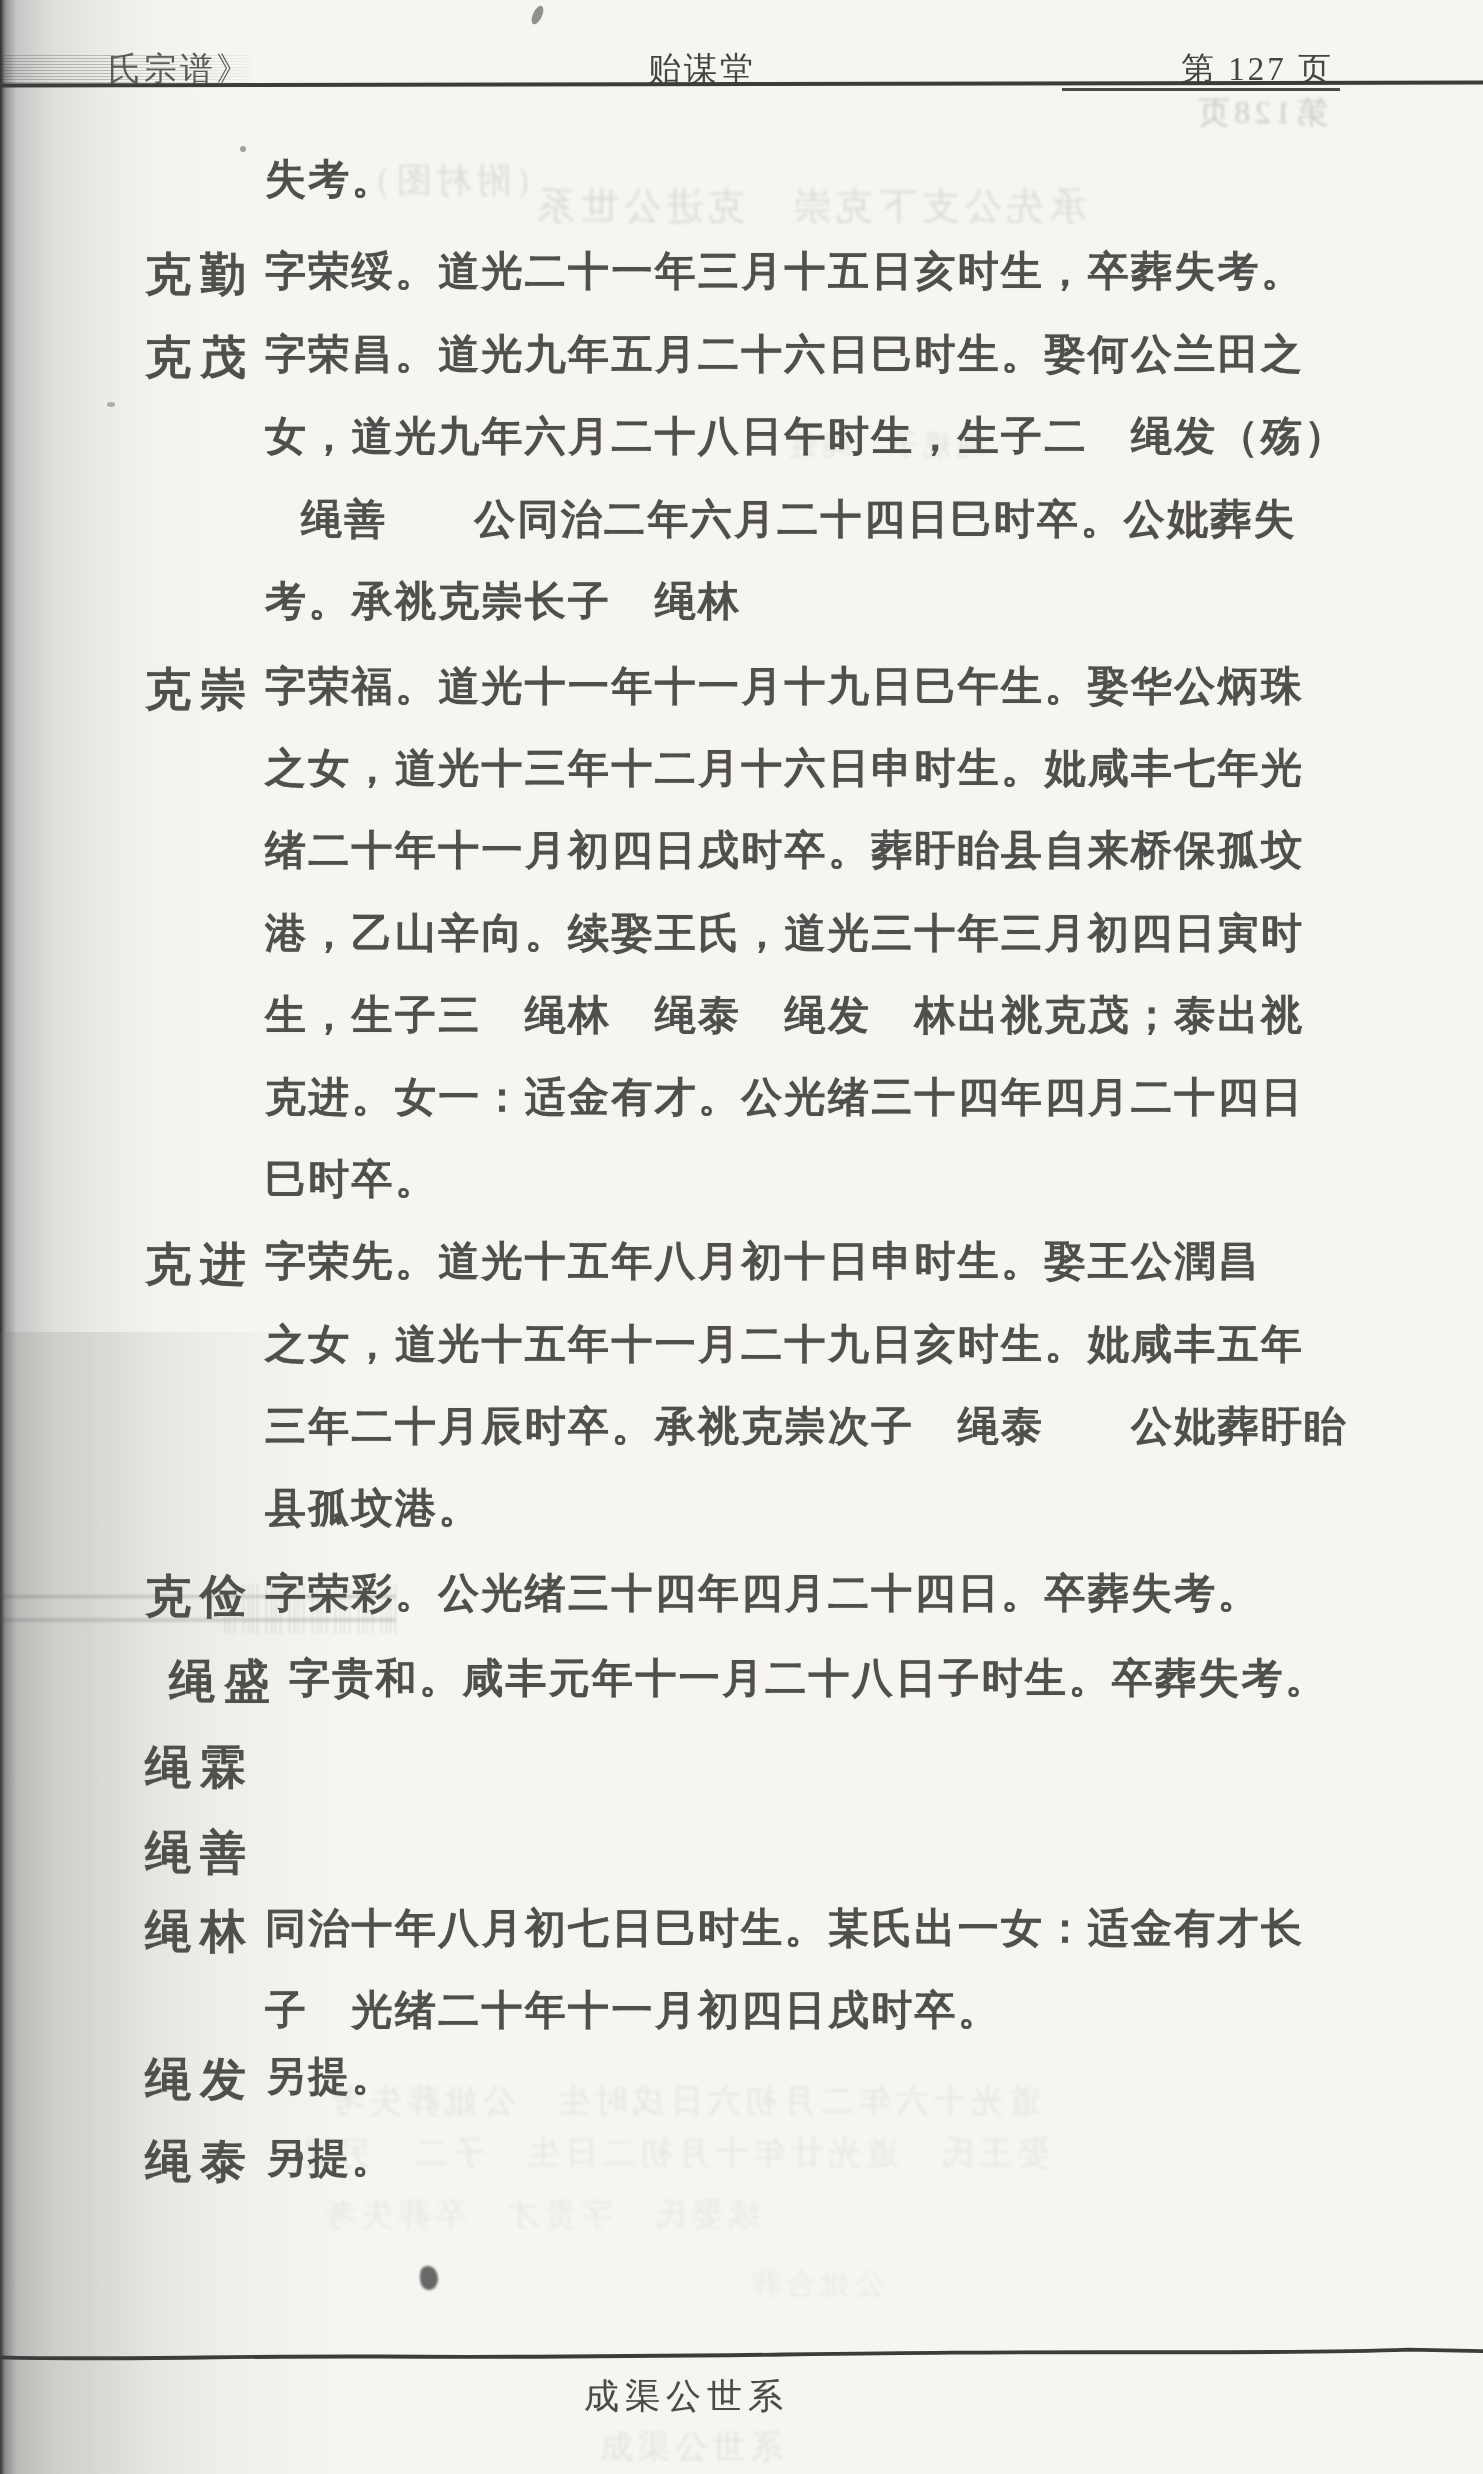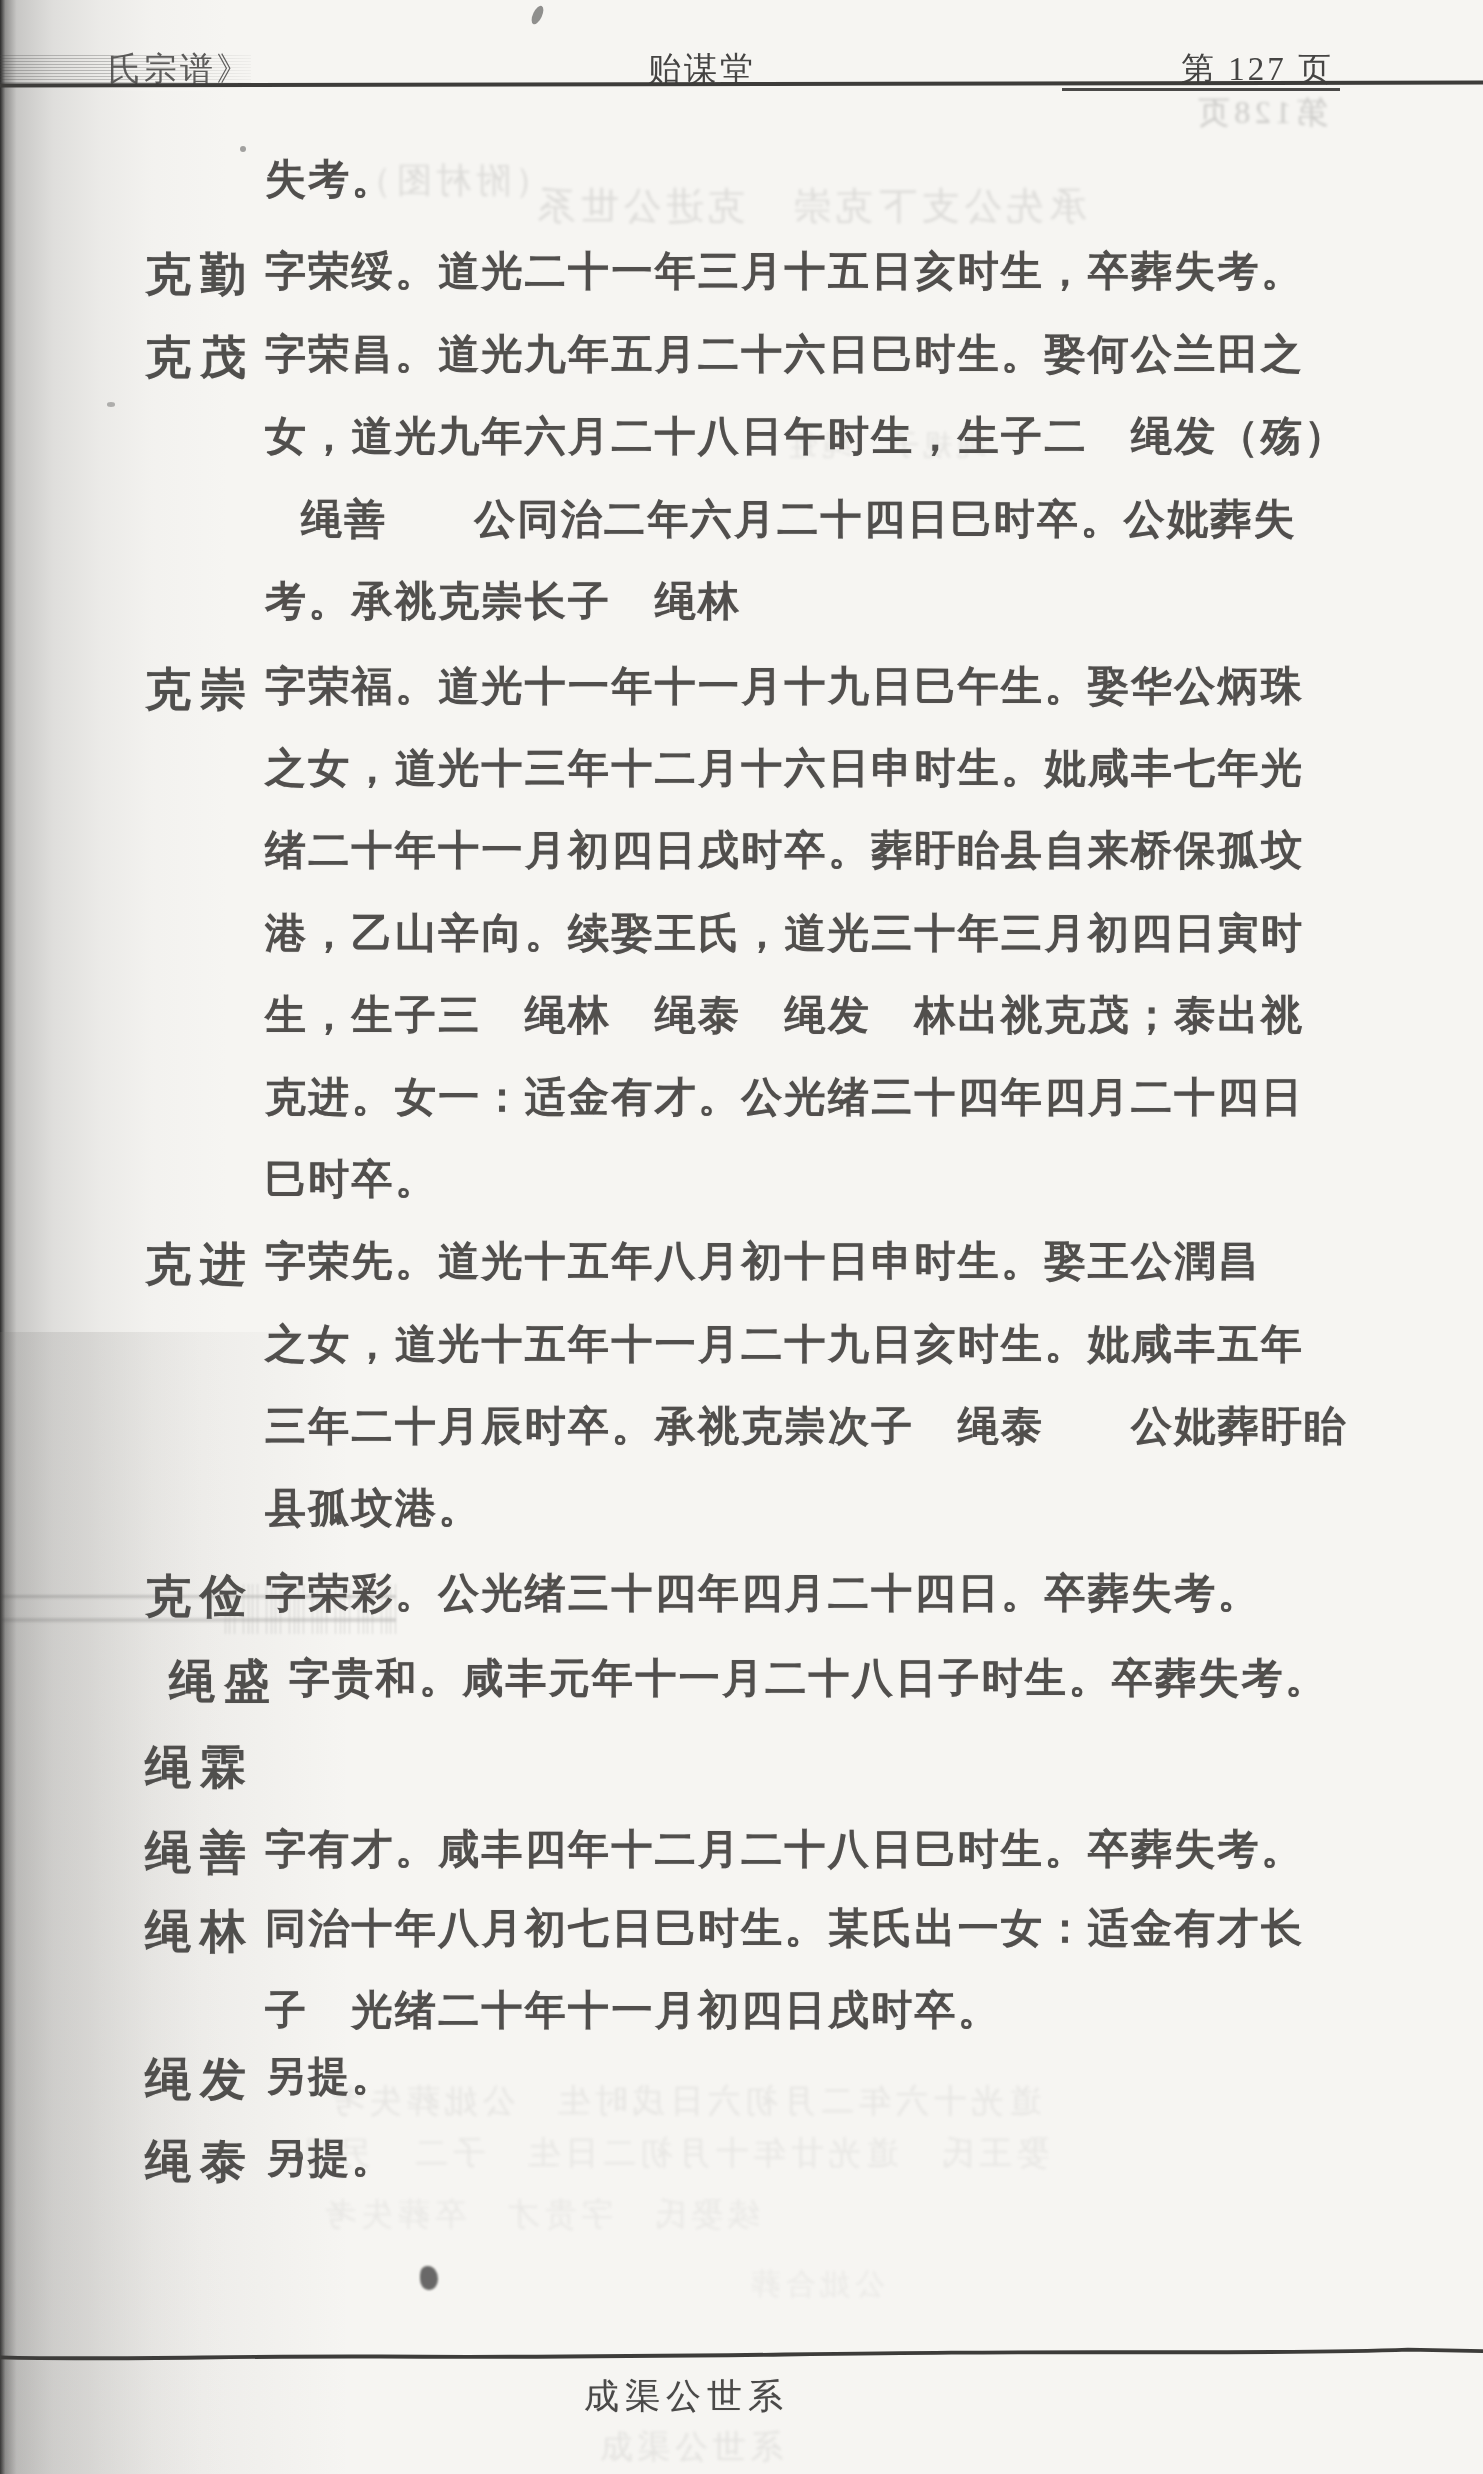--- a/index.html
+++ b/index.html
@@ -158,21 +158,20 @@
       </div>
       <div class="row" style="top: 1651px; margin-left: 24px;">
         <span class="nm">绳盛</span>
         <span class="tx">字贵和。咸丰元年十一月二十八日子时生。卒葬失考。</span>
       </div>
       <div class="row" style="top: 1737px;">
         <span class="nm">绳霖</span>
       </div>
       <div class="row" style="top: 1822px;">
         <span class="nm">绳善</span>
-        <span class="tx">字有才。咸丰四年十二月二十八日巳时生。卒葬失考。</span>
       </div>
       <div class="row" style="top: 1901px;">
         <span class="nm">绳林</span>
         <span class="tx">同治十年八月初七日巳时生。某氏出一女：适金有才长</span>
       </div>
       <div class="row" style="top: 1983px;">
         <span class="tx">子　光绪二十年十一月初四日戌时卒。</span>
       </div>
       <div class="row" style="top: 2049px;">
         <span class="nm">绳发</span>

